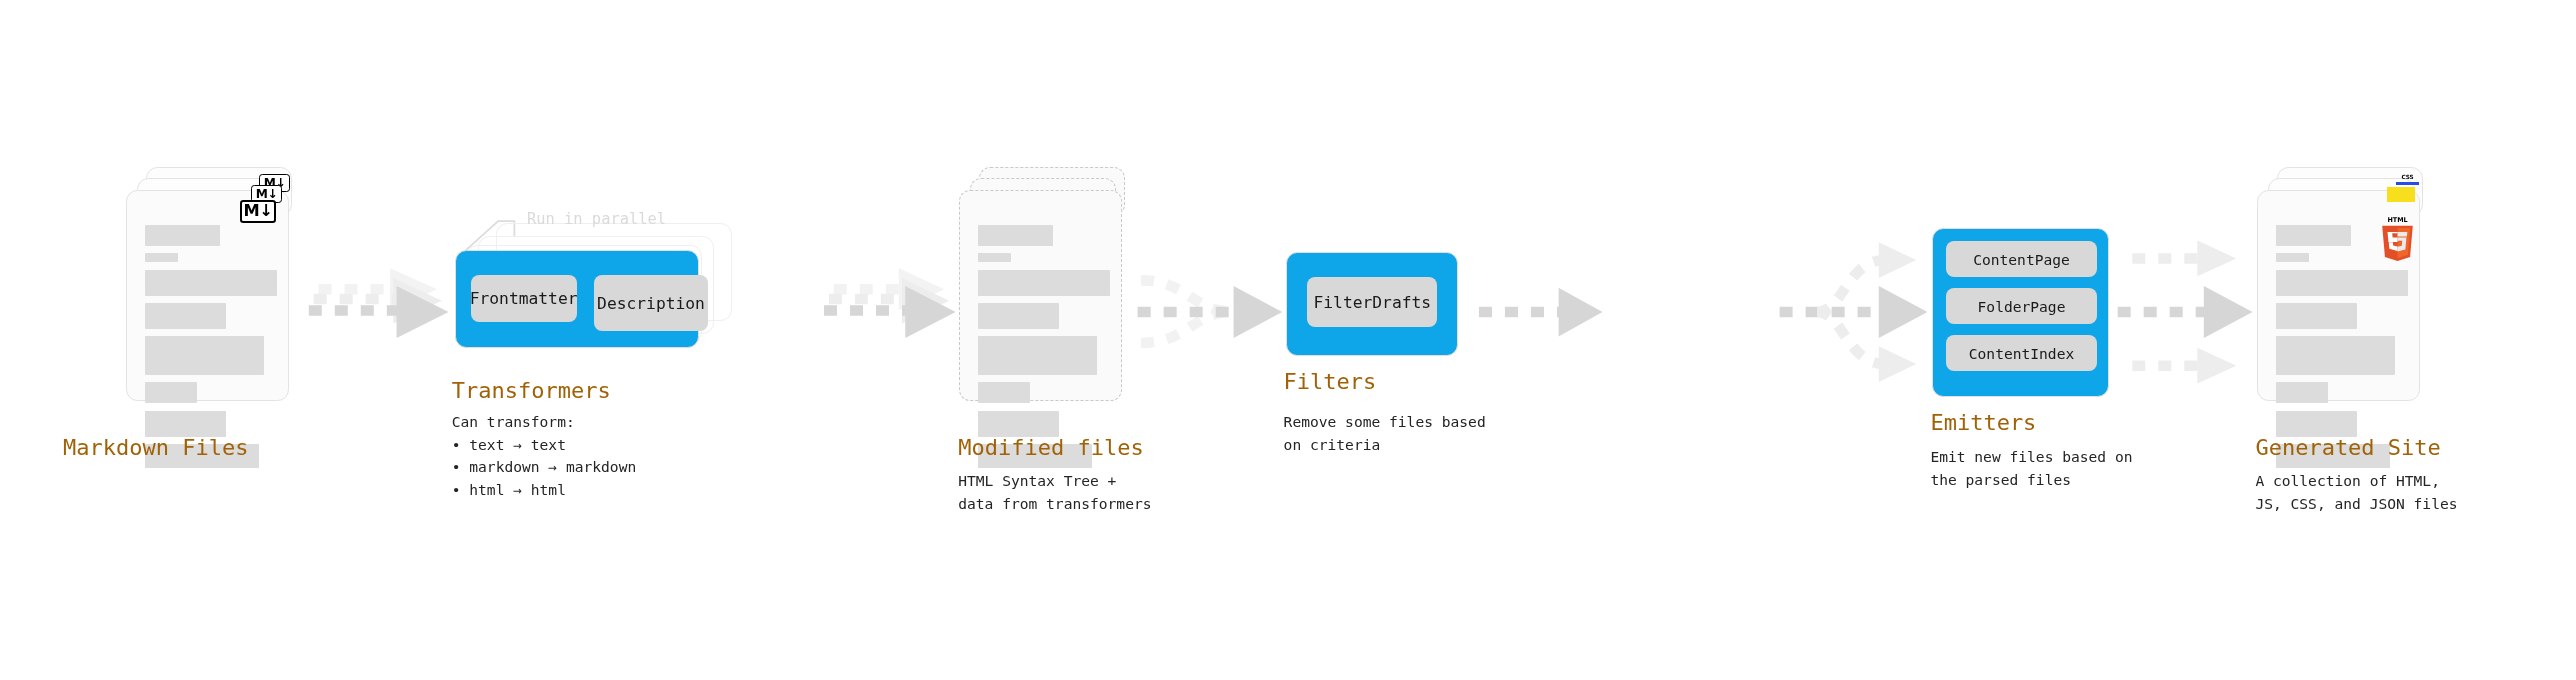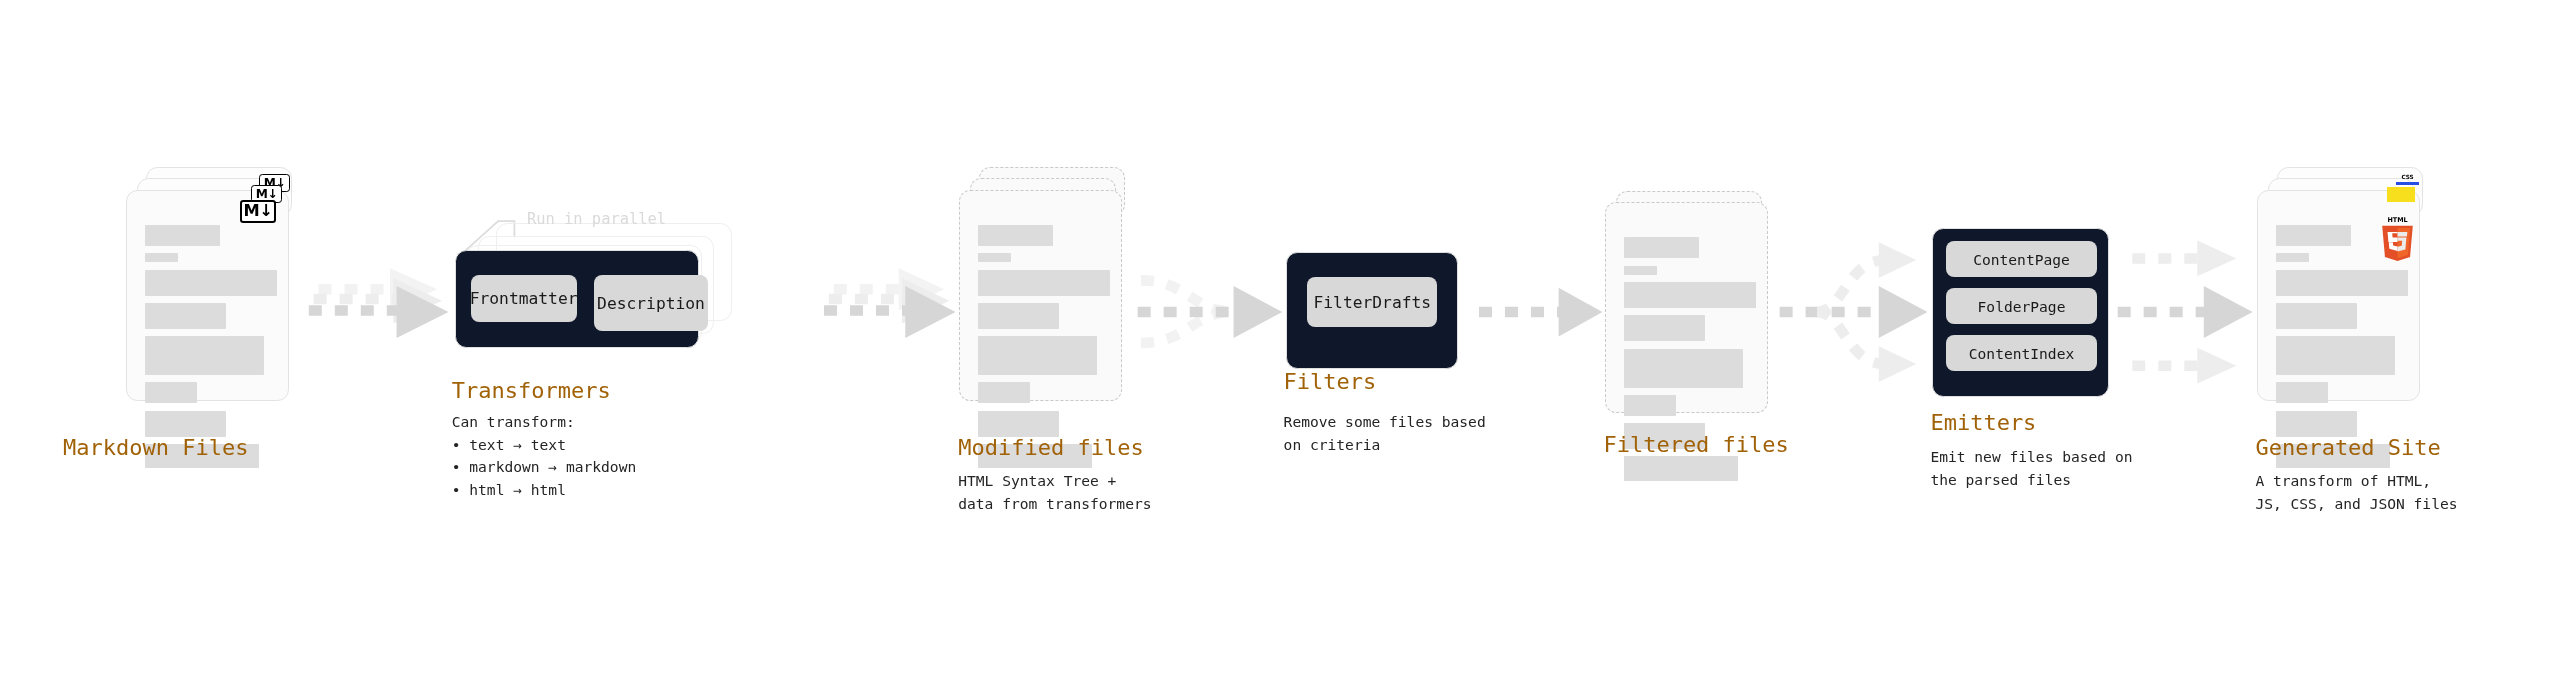--- a/index.html
+++ b/index.html
@@ -92,21 +92,21 @@
     height: 3.3px;
     margin-top: 0.8px;
   }
 
   
   .procbox {
     position: absolute;
     box-sizing: border-box;
     border: 1.5px solid #e0e0e0;
     border-radius: 11.4px;
-    background: #0f172a;
+    background: #0ea5e9;
   }
   .procbox.ghost { background: transparent; border-color: #efefef; }
   .chip {
     position: absolute;
     box-sizing: border-box;
     background: #d8d8d8;
     border-radius: 8.1px;
     color: #1a1a1a;
     display: flex;
     align-items: center;
@@ -293,46 +293,28 @@
           <div class="bar" style="width:114px; height:24.4px;"></div>
         </div>
       </div>
     </div>
     <div class="title" style="left:-0.8px; top:268px;text-align:right;">Modified files</div>
     <div class="subtitle" style="left:-0.8px; top:303px;">HTML Syntax Tree +
 data from transformers</div>
   </div>
 
   <div class="stage" style="left:1286px; top:252px;">
-    <div class="procbox" style="left:0px; top:0px; width:172px; height:117px;">
+    <div class="procbox" style="left:0px; top:0px; width:172px; height:104px;">
       <div class="chip" style="left:20.3px; top:24.4px; width:130px; height:50px;">FilterDrafts</div>
     </div>
     <div class="title" style="left:-2.4px; top:117px;">Filters</div>
     <div class="subtitle" style="left:-2.4px; top:159px;">Remove some files based
 on criteria</div>
   </div>
 
-  <div class="stage" style="left:1605px; top:191px;">
-    <div class="card-stack" style="width:187px; height:244px;">
-      <div class="card dashed" style="left:11.4px; top:0px;  width:146px; height:41px;"></div>
-      <div class="card dashed" style="left:0px;  top:11.4px; width:163px; height:211px;">
-        <div class="bars">
-          <div class="bar" style="width:75px;  height:21px;"></div>
-          <div class="bar" style="width:32.5px;  height:9px;"></div>
-          <div class="bar" style="width:132px; height:26px;"></div>
-          <div class="bar" style="width:81px; height:26px;"></div>
-          <div class="bar" style="width:119px; height:39px;"></div>
-          <div class="bar" style="width:52px;  height:21px;"></div>
-          <div class="bar" style="width:81px; height:26px;"></div>
-          <div class="bar" style="width:114px; height:24.4px;"></div>
-        </div>
-      </div>
-    </div>
-    <div class="title" style="left:-1.6px; top:241px;">Filtered files</div>
-  </div>
 
   <div class="stage" style="left:1932px; top:228px;">
     <div class="procbox" style="left:0px; top:0px; width:177px; height:169px;">
       <div class="chip" style="left:13px; top:12.2px;  width:151px; height:36px; font-size:14.6px;">ContentPage</div>
       <div class="chip" style="left:13px; top:59px;  width:151px; height:36px; font-size:14.6px;">FolderPage</div>
       <div class="chip" style="left:13px; top:106px; width:151px; height:36px; font-size:14.6px;">ContentIndex</div>
     </div>
     <div class="title" style="left:-1.6px; top:182px;">Emitters</div>
     <div class="subtitle" style="left:-1.6px; top:218px;">Emit new files based on
 the parsed files</div>
@@ -368,18 +350,18 @@
           <polygon points="4,13 42,13 38.6,52 23,57 7.4,52" fill="#e34f26"></polygon>
           <polygon points="23,16 38.8,16 35.9,49.6 23,53.6" fill="#ef652a"></polygon>
           <path d="M23 21 h-12.4 l1.1 12.3 h11.3 v-5.6 h-6.1 l-0.45-5.1 h6.55z
                    M23 39.1 l-5.4 -1.5 -0.35 -3.8 h-5.1 l0.7 7.9 10.15 2.8z" fill="#ffffff"></path>
           <path d="M23 21 h12.2 l-0.5 5.6 h-11.7z
                    M23 27.7 h11.1 l-1.3 14.9 -9.8 2.7 v-5.9 l5.3 -1.5 0.55 -6.2 h-5.85z" fill="#ebebeb"></path>
         </svg>
       </div>
     </div>
     <div class="title" style="left:-1.6px; top:268px;">Generated Site</div>
-    <div class="subtitle" style="left:-1.6px; top:303px;">A transform of HTML,
+    <div class="subtitle" style="left:-1.6px; top:303px;">A collection of HTML,
 JS, CSS, and JSON files</div>
   </div>
 
 </div>
 
 
 </body></html>

